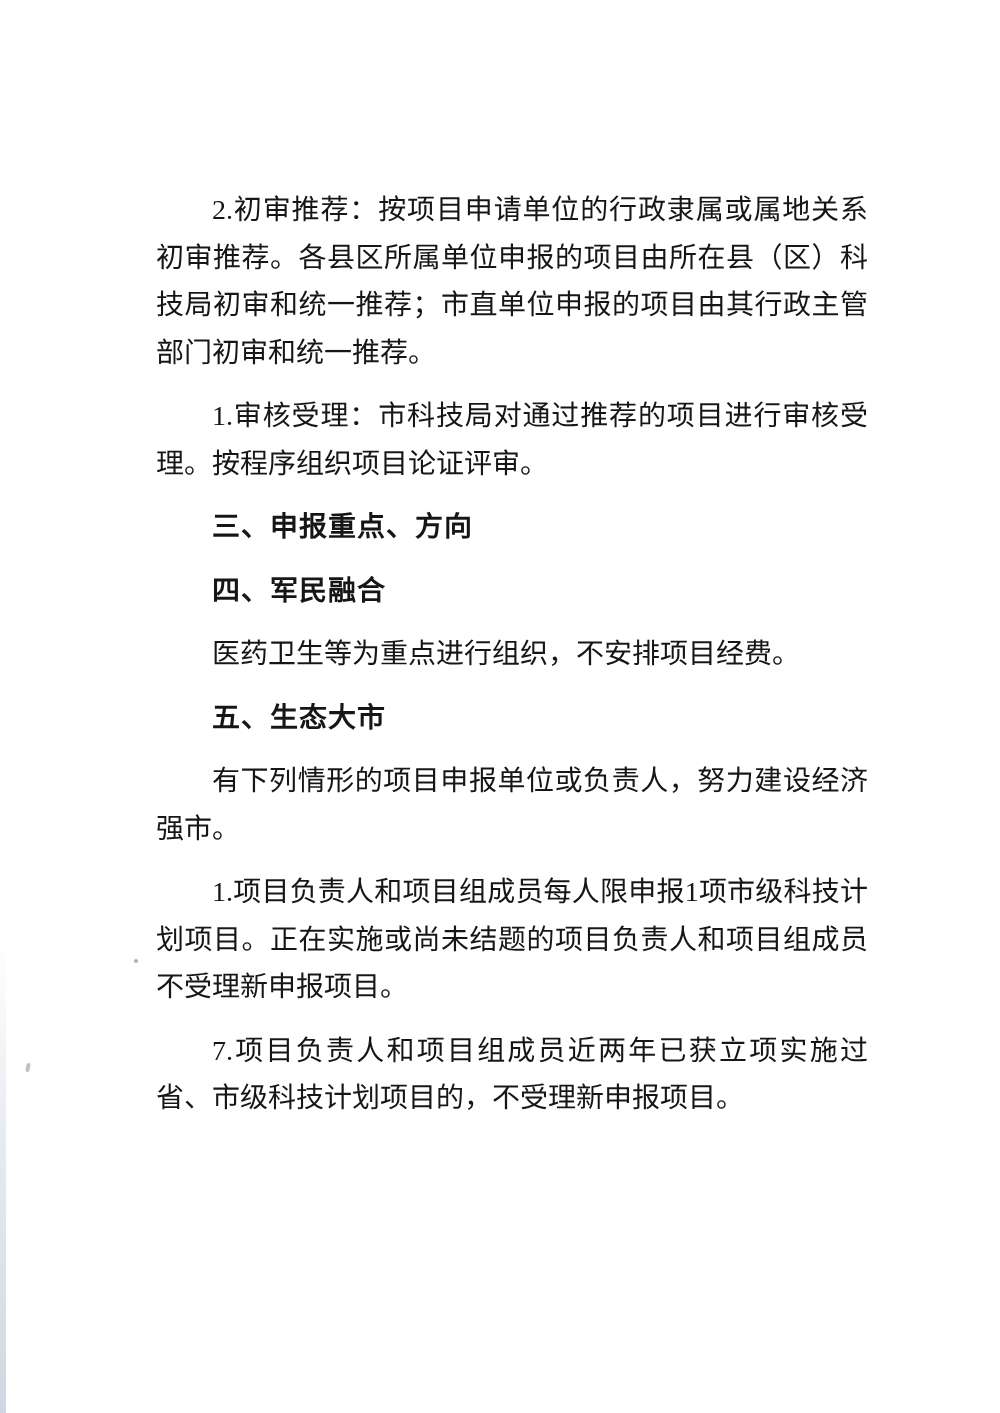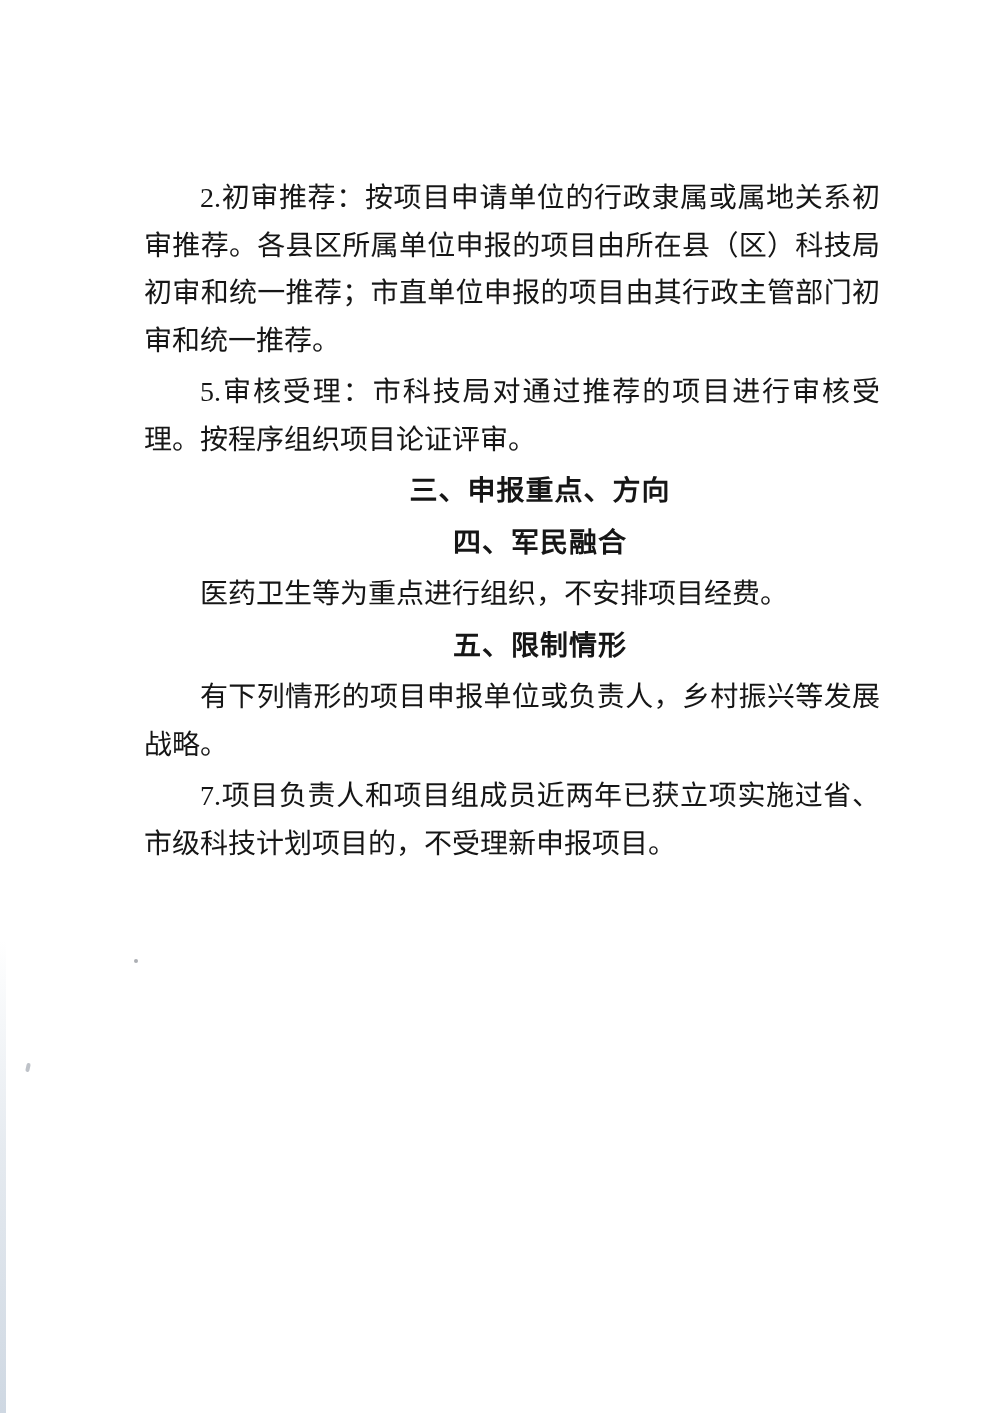--- a/index.html
+++ b/index.html
@@ -20,28 +20,28 @@
     left: 140px;
     top: 170px;
     width: 744px;
     color: #161616;
     font-size: 28px;
     line-height: 47.5px;
     text-align: justify;
     text-justify: inter-ideograph;
   }
   .content p {
-    margin: 4px;
+    margin: 16px;
     padding: 0;
     text-indent: 2em;
   }
   .content p.heading {
     font-family: "Liberation Sans", "DejaVu Sans", sans-serif;
     font-weight: 700;
-    text-align: center;
+    text-align: left;
     letter-spacing: 1px;
   }
   
   .scan-edge {
     position: absolute;
     left: 0;
     top: 940px;
     width: 6px;
     height: 473px;
     background: linear-gradient(to bottom,
@@ -68,25 +68,26 @@
     background: rgba(90, 95, 105, 0.5);
     border-radius: 50%;
   }
 </style>
 </head>
 <body>
 
 <div class="page">
   <div class="content">
     <p class="body">2.初审推荐：按项目申请单位的行政隶属或属地关系初审推荐。各县区所属单位申报的项目由所在县（区）科技局初审和统一推荐；市直单位申报的项目由其行政主管部门初审和统一推荐。</p>
-    <p class="body">5.审核受理：市科技局对通过推荐的项目进行审核受理。按程序组织项目论证评审。</p>
+    <p class="body">1.审核受理：市科技局对通过推荐的项目进行审核受理。按程序组织项目论证评审。</p>
     <p class="heading">三、申报重点、方向</p>
     <p class="heading">四、军民融合</p>
     <p class="body">医药卫生等为重点进行组织，不安排项目经费。</p>
-    <p class="heading">五、限制情形</p>
-    <p class="body">有下列情形的项目申报单位或负责人，乡村振兴等发展战略。</p>
+    <p class="heading">五、生态大市</p>
+    <p class="body">有下列情形的项目申报单位或负责人，努力建设经济强市。</p>
+    <p class="body">1.项目负责人和项目组成员每人限申报1项市级科技计划项目。正在实施或尚未结题的项目负责人和项目组成员不受理新申报项目。</p>
     <p class="body">7.项目负责人和项目组成员近两年已获立项实施过省、市级科技计划项目的，不受理新申报项目。</p>
   </div>
 
   <div class="scan-edge"></div>
   <div class="speck-1"></div>
   <div class="speck-2"></div>
 </div>
 
 </body></html>

